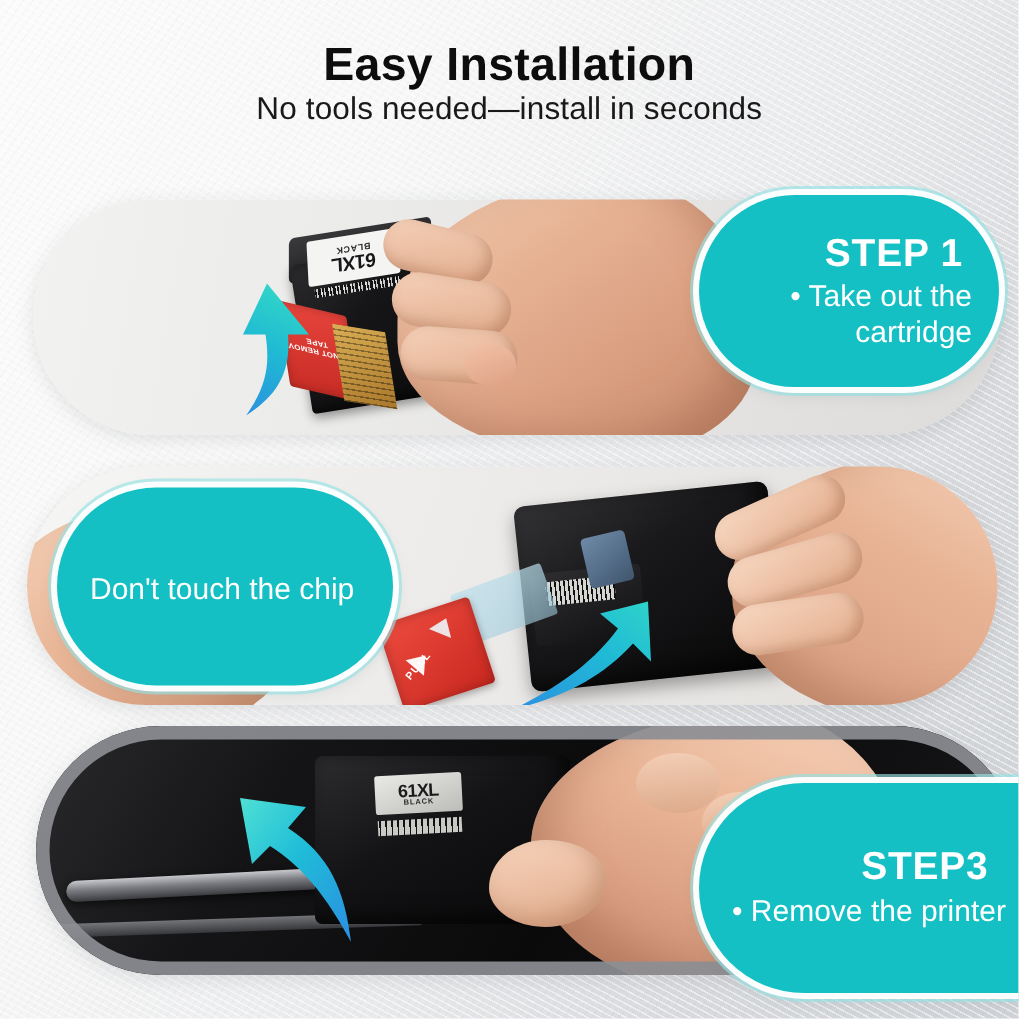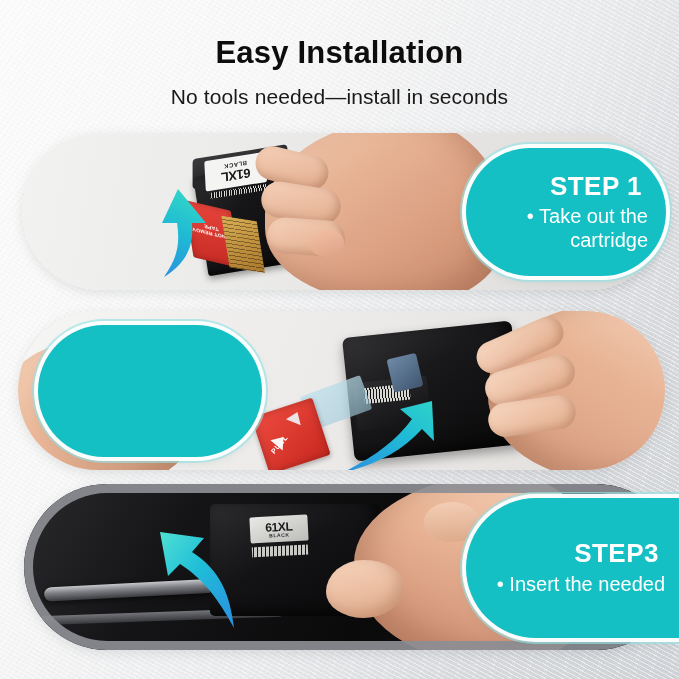--- a/index.html
+++ b/index.html
@@ -18,26 +18,25 @@
     position:absolute; inset:0;
     background-image:
       repeating-linear-gradient(28deg, rgba(255,255,255,.55) 0 1px, rgba(0,0,0,0) 1px 4px),
       repeating-linear-gradient(-54deg, rgba(0,0,0,.018) 0 1px, rgba(0,0,0,0) 1px 5px);
     pointer-events:none;
   }
 
   
   .header { position:absolute; top:0; left:0; right:0; text-align:center; z-index:6; }
   .title {
-    margin-top:35px;
+    margin-top:25px;
     font-size:31px; font-weight:bold; color:#0d0d0d;
     letter-spacing:.2px;
   }
   .subtitle {
-    margin-top:14px;
     font-size:21px; color:#191919; font-weight:400;
     letter-spacing:.1px;
   }
 
   
   .panel {
     position:absolute;
     overflow:hidden;
     box-shadow:0 3px 12px rgba(100,105,115,.17);
   }
@@ -264,31 +263,31 @@
   
   .step {
     position:absolute;
     background:#14c0c3;
     color:#ffffff;
     box-shadow:0 0 0 4px rgba(255,255,255,.95), 0 0 0 6px rgba(150,226,228,.65), 0 4px 12px rgba(80,110,115,.2);
     z-index:5;
     display:flex; flex-direction:column; justify-content:center;
   }
   .s1 {
-    left:466px; top:148px; width:200px; height:128px;
+    left:466px; top:130px; width:200px; height:128px;
     border-radius:64px 64px 64px 64px;
     padding:0 18px 0 22px; text-align:right;
   }
   .s2 {
     left:38px; top:325px; width:224px; height:132px;
     border-radius:66px;
     padding:0 16px 0 22px; text-align:left;
   }
   .s3 {
-    left:466px; top:498px; width:213px; height:140px;
+    left:466px; top:522px; width:213px; height:140px;
     border-radius:70px 0 0 70px;
     padding:0 14px 0 22px; text-align:right;
   }
   .step-title { font-size:26px; font-weight:bold; letter-spacing:.5px; line-height:1.1; }
   .s1 .step-title, .s3 .step-title { margin-right:6px; }
   .step-desc { font-size:20px; line-height:1.18; margin-top:5px; font-weight:400; }
   .bullet-line { white-space:nowrap; }
 </style>
 </head>
 <body>
@@ -412,21 +411,22 @@
 <div class="step s1">
   <div class="step-title">STEP 1</div>
   <div class="step-desc">
     <div class="bullet-line">• Take out the</div>
     <div class="bullet-line">cartridge</div>
   </div>
 </div>
 
 <div class="step s2">
   <div class="step-desc">
+    <div class="bullet-line">Don't touch the chip</div>
   </div>
 </div>
 
 <div class="step s3">
   <div class="step-title">STEP3</div>
   <div class="step-desc">
-    <div class="bullet-line">• Insert the needed</div>
+    <div class="bullet-line">• Remove the printer</div>
   </div>
 </div>
 
 </body></html>

